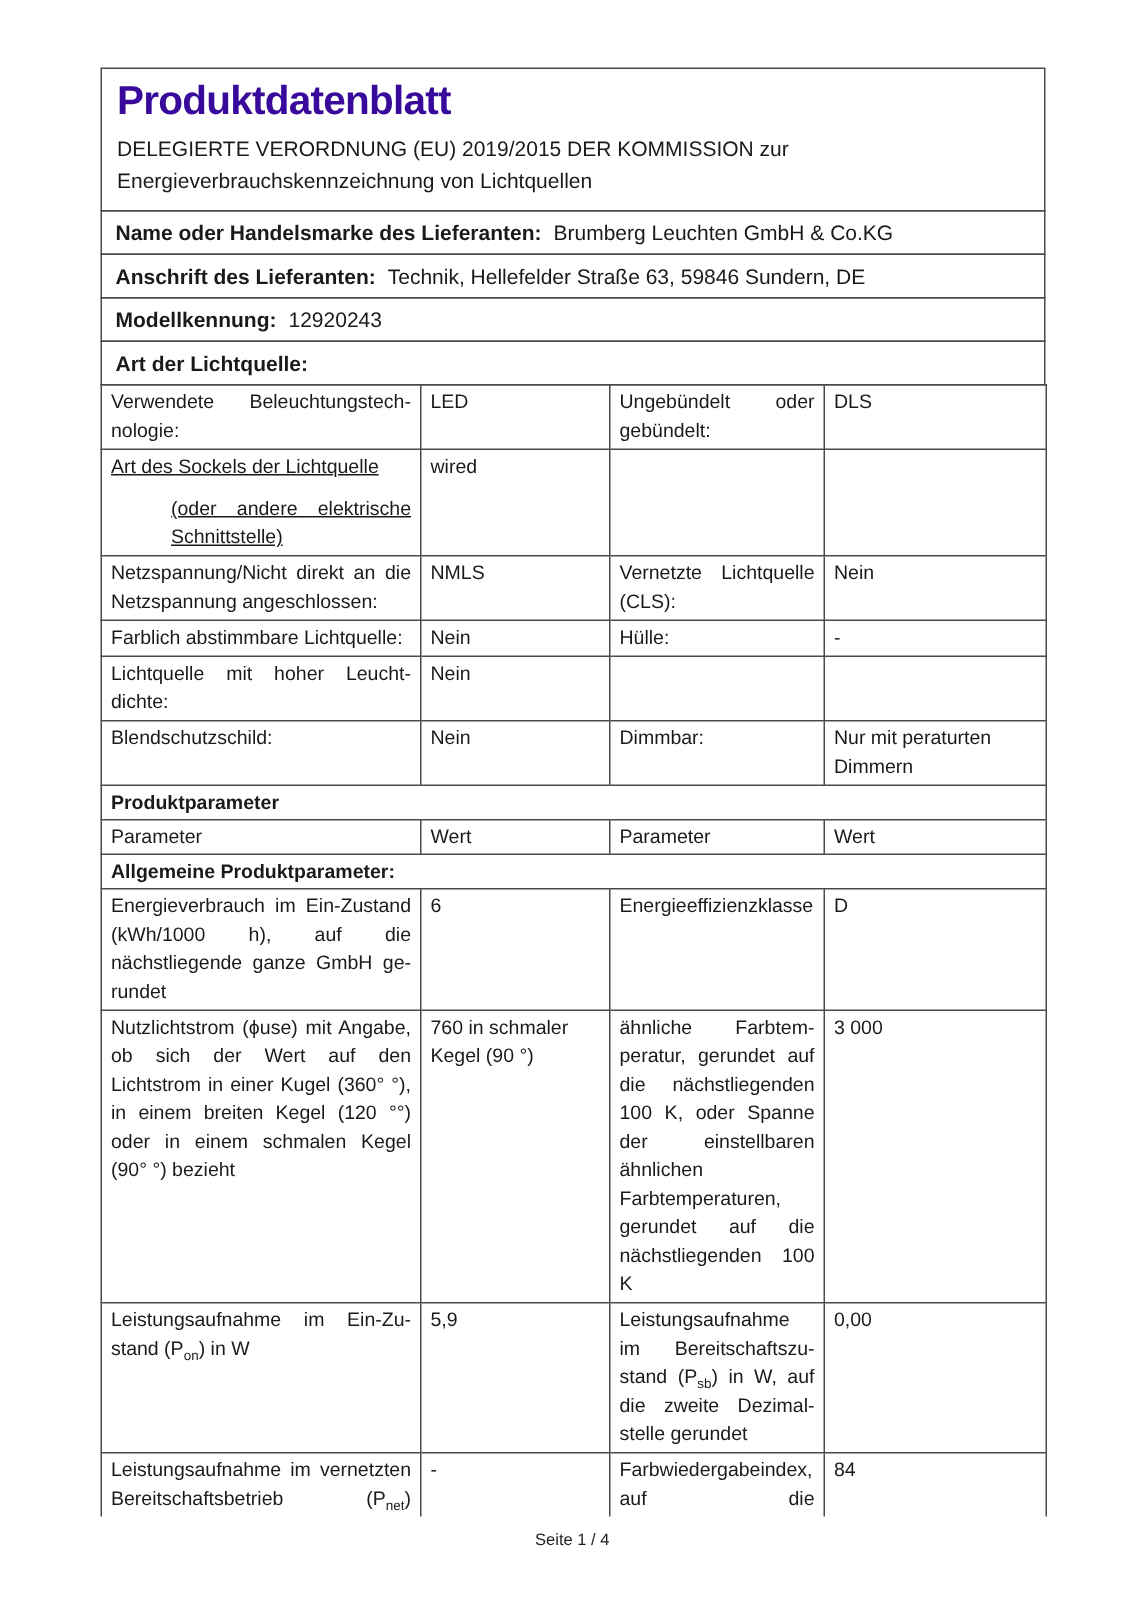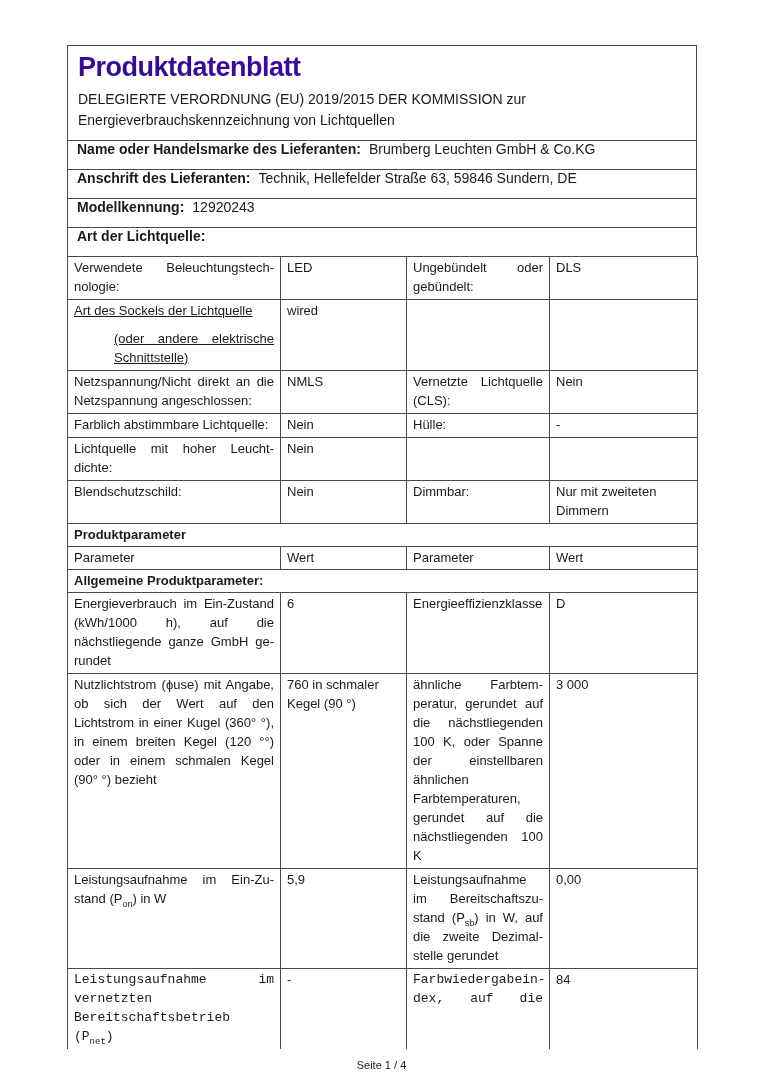--- a/index.html
+++ b/index.html
@@ -38,21 +38,21 @@
   .reg {
     margin-top: 6px;
     font-size: 14px;
     line-height: 21px;
   }
   .labelrow {
     border: 1px solid var(--bc);
     margin-top: -1px;
     height: 30px;
     display: flex;
-    align-items: flex-start;
+    align-items: center;
     padding: 0 9px;
     font-size: 14px;
     white-space: nowrap;
   }
   .labelrow .b { font-weight: bold; margin-right: 8px; }
   table.tbl {
     width: 100%;
     border-collapse: collapse;
     table-layout: fixed;
     margin-top: -1px;
@@ -68,21 +68,21 @@
   .tbl td.v { }
   .tbl td.sec {
     text-align: left;
     font-weight: bold;
     padding: 1px 6px 2px 6px;
   }
   .tbl tr.colhead td { padding: 1px 6px 2px 6px; }
   .tbl td p { margin: 0; text-decoration: underline; }
   .tbl td p + p { margin-top: 9px; margin-left: 40px; }
   .tbl tr.cut td { border-bottom: none; }
-  .tbl tr.cut td.p { text-align-last: justify; font-family: Liberation Mono, monospace; }
+  .tbl tr.cut td.p { text-align-last: justify; }
   .tbl sub { font-size: 9px; line-height: 0; }
   .footer {
     margin-top: 10px;
     text-align: center;
     font-size: 11px;
     color: #222222;
     padding-right: 1px;
   }
 </style>
 </head>
@@ -155,21 +155,21 @@
       <tr>
         <td class="p">Lichtquelle mit hoher Leucht­dichte:</td>
         <td class="v">Nein</td>
         <td class="p"></td>
         <td class="v"></td>
       </tr>
       <tr>
         <td class="p">Blendschutzschild:</td>
         <td class="v">Nein</td>
         <td class="p">Dimmbar:</td>
-        <td class="v">Nur mit zweite­ten Dimmern</td>
+        <td class="v">Nur mit peratur­ten Dimmern</td>
       </tr>
 
       <tr>
         <td class="sec" colspan="4">Produktparameter</td>
       </tr>
       <tr class="colhead">
         <td>Parameter</td>
         <td>Wert</td>
         <td>Parameter</td>
         <td>Wert</td>

